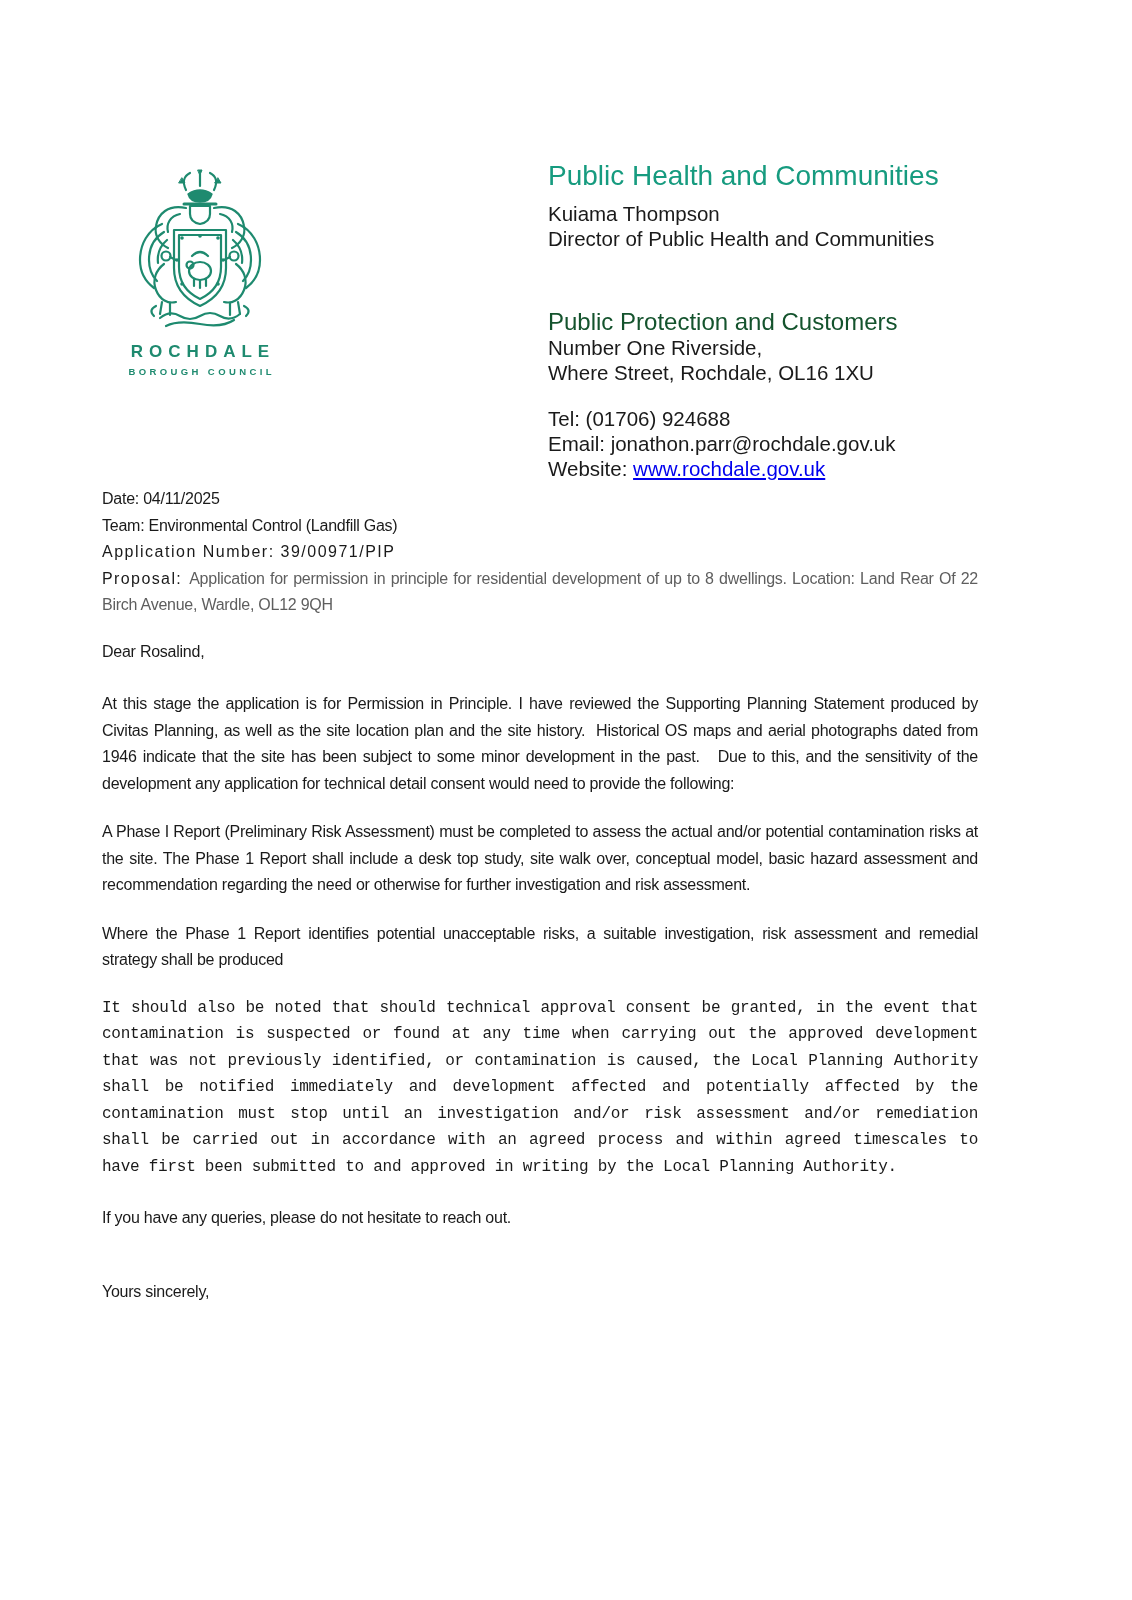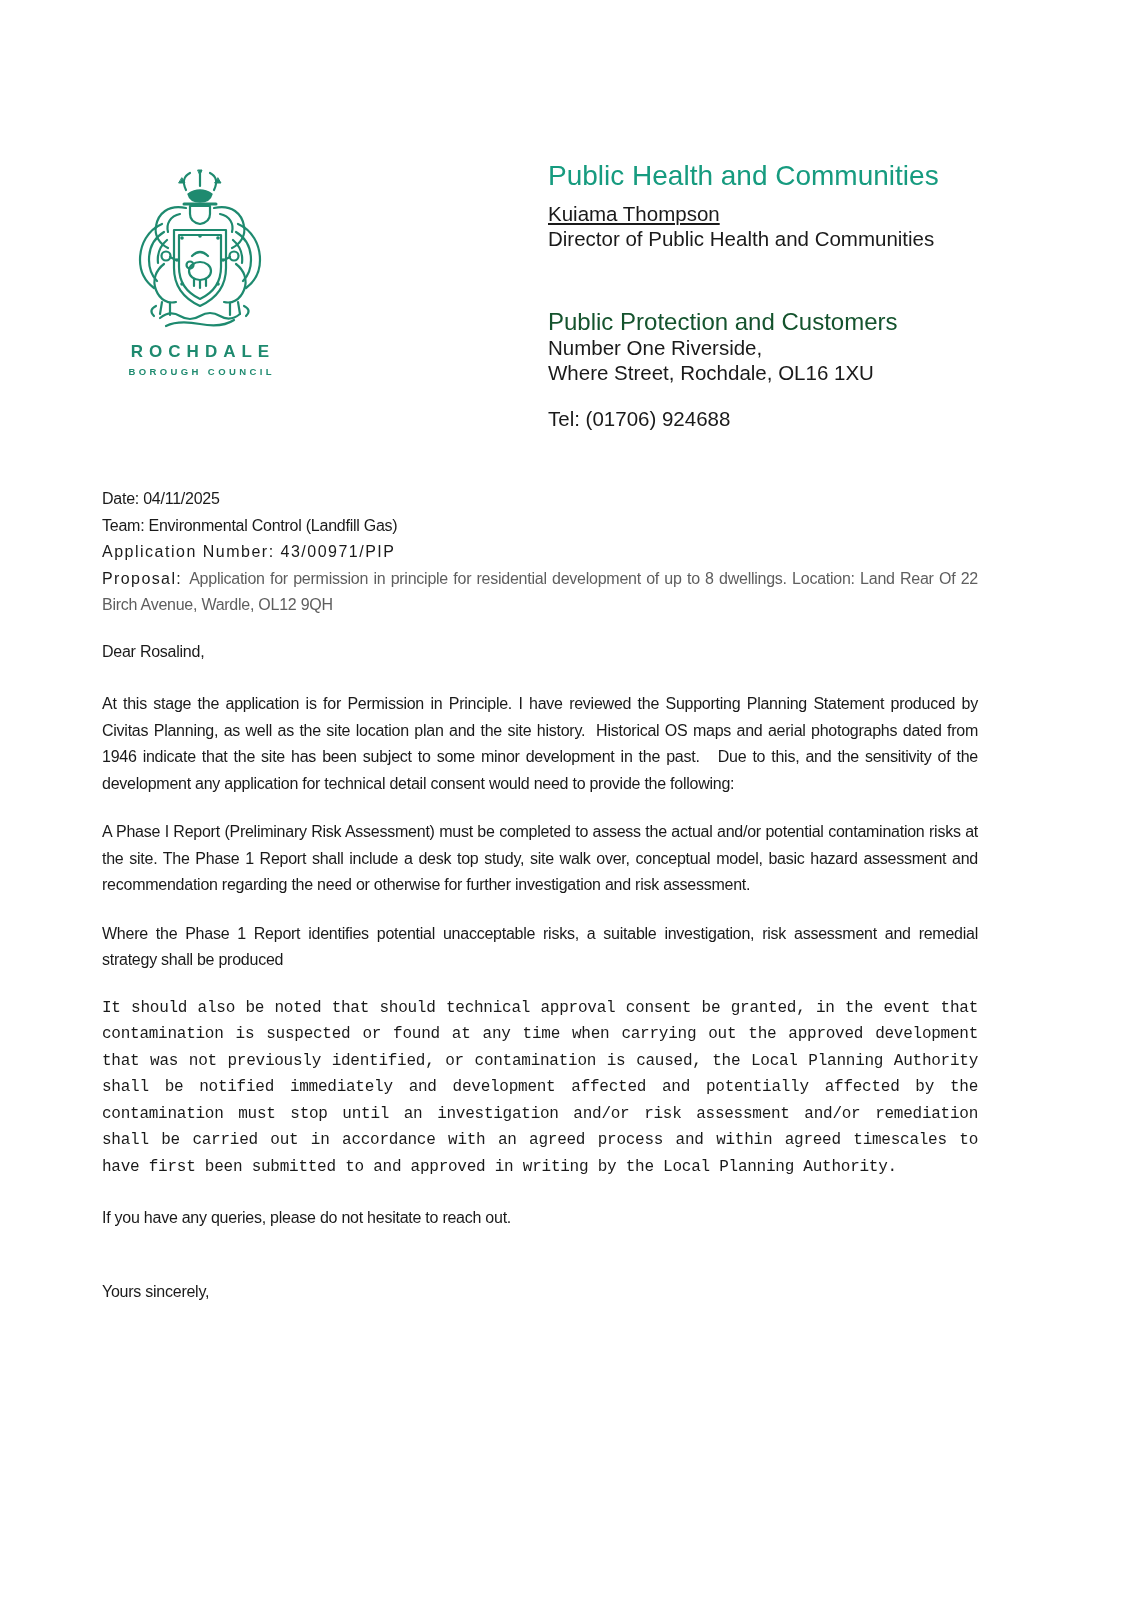--- a/index.html
+++ b/index.html
@@ -114,34 +114,36 @@
       <path d="M36,150 q10,-8 20,-2 q10,6 20,0 q10,-6 20,0 q10,6 20,-2"></path>
       <path d="M42,158 q12,-6 34,-2 q22,4 34,-4"></path>
       <path d="M30,148 q-6,-6 2,-10 M122,148 q6,-6 -2,-10"></path>
     </svg>
     <div class="logo-name">ROCHDALE</div>
     <div class="logo-sub">BOROUGH COUNCIL</div>
   </div>
 
   <div class="header-block">
     <div class="dept-title">Public Health and Communities</div>
-    <div class="hdr-line" style="margin-top:9px;text-decoration:underline;">Kuiama Thompson</div>
+    <div class="hdr-line" style="margin-top:9px;">Kuiama Thompson</div>
     <div class="hdr-line">Director of Public Health and Communities</div>
 
     <div class="hdr-line svc-title">Public Protection and Customers</div>
     <div class="hdr-line">Number One Riverside,</div>
     <div class="hdr-line">Where Street, Rochdale, OL16 1XU</div>
 
     <div class="hdr-line contact-gap">Tel: (01706) 924688</div>
+    <div class="hdr-line">Email: jonathon.parr@rochdale.gov.uk</div>
+    <div class="hdr-line"><span>Website: </span><a href="#" class="website-link">www.rochdale.gov.uk</a></div>
   </div>
 
   <div class="letter">
     <div class="meta-line">Date: 04/11/2025</div>
     <div class="meta-line">Team: Environmental Control (Landfill Gas)</div>
-    <div class="meta-line meta-wide">Application Number: 43/00971/PIP</div>
+    <div class="meta-line meta-wide">Application Number: 39/00971/PIP</div>
     <p class="proposal-p"><span class="proposal-label">Proposal: </span><span class="proposal-value">Application for permission in principle for residential development of up to 8 dwellings. Location: Land Rear Of 22 Birch Avenue, Wardle, OL12 9QH</span></p>
 
     <p class="salutation">Dear Rosalind,</p>
     <p class="p1">At this stage the application is for Permission in Principle. I have reviewed the Supporting Planning Statement produced by Civitas Planning, as well as the site location plan and the site history.  Historical OS maps and aerial photographs dated from 1946 indicate that the site has been subject to some minor development in the past.   Due to this, and the sensitivity of the development any application for technical detail consent would need to provide the following:</p>
     <p class="p2">A Phase I Report (Preliminary Risk Assessment) must be completed to assess the actual and/or potential contamination risks at the site. The Phase 1 Report shall include a desk top study, site walk over, conceptual model, basic hazard assessment and recommendation regarding the need or otherwise for further investigation and risk assessment.</p>
     <p class="p3">Where the Phase 1 Report identifies potential unacceptable risks, a suitable investigation, risk assessment and remedial strategy shall be produced</p>
     <p class="p4">It should also be noted that should technical approval consent be granted, in the event that contamination is suspected or found at any time when carrying out the approved development that was not previously identified, or contamination is caused, the Local Planning Authority shall be notified immediately and development affected and potentially affected by the contamination must stop until an investigation and/or risk assessment and/or remediation shall be carried out in accordance with an agreed process and within agreed timescales to have first been submitted to and approved in writing by the Local Planning Authority.</p>
     <p class="p5">If you have any queries, please do not hesitate to reach out.</p>
     <p class="closing">Yours sincerely,</p>
   </div>

